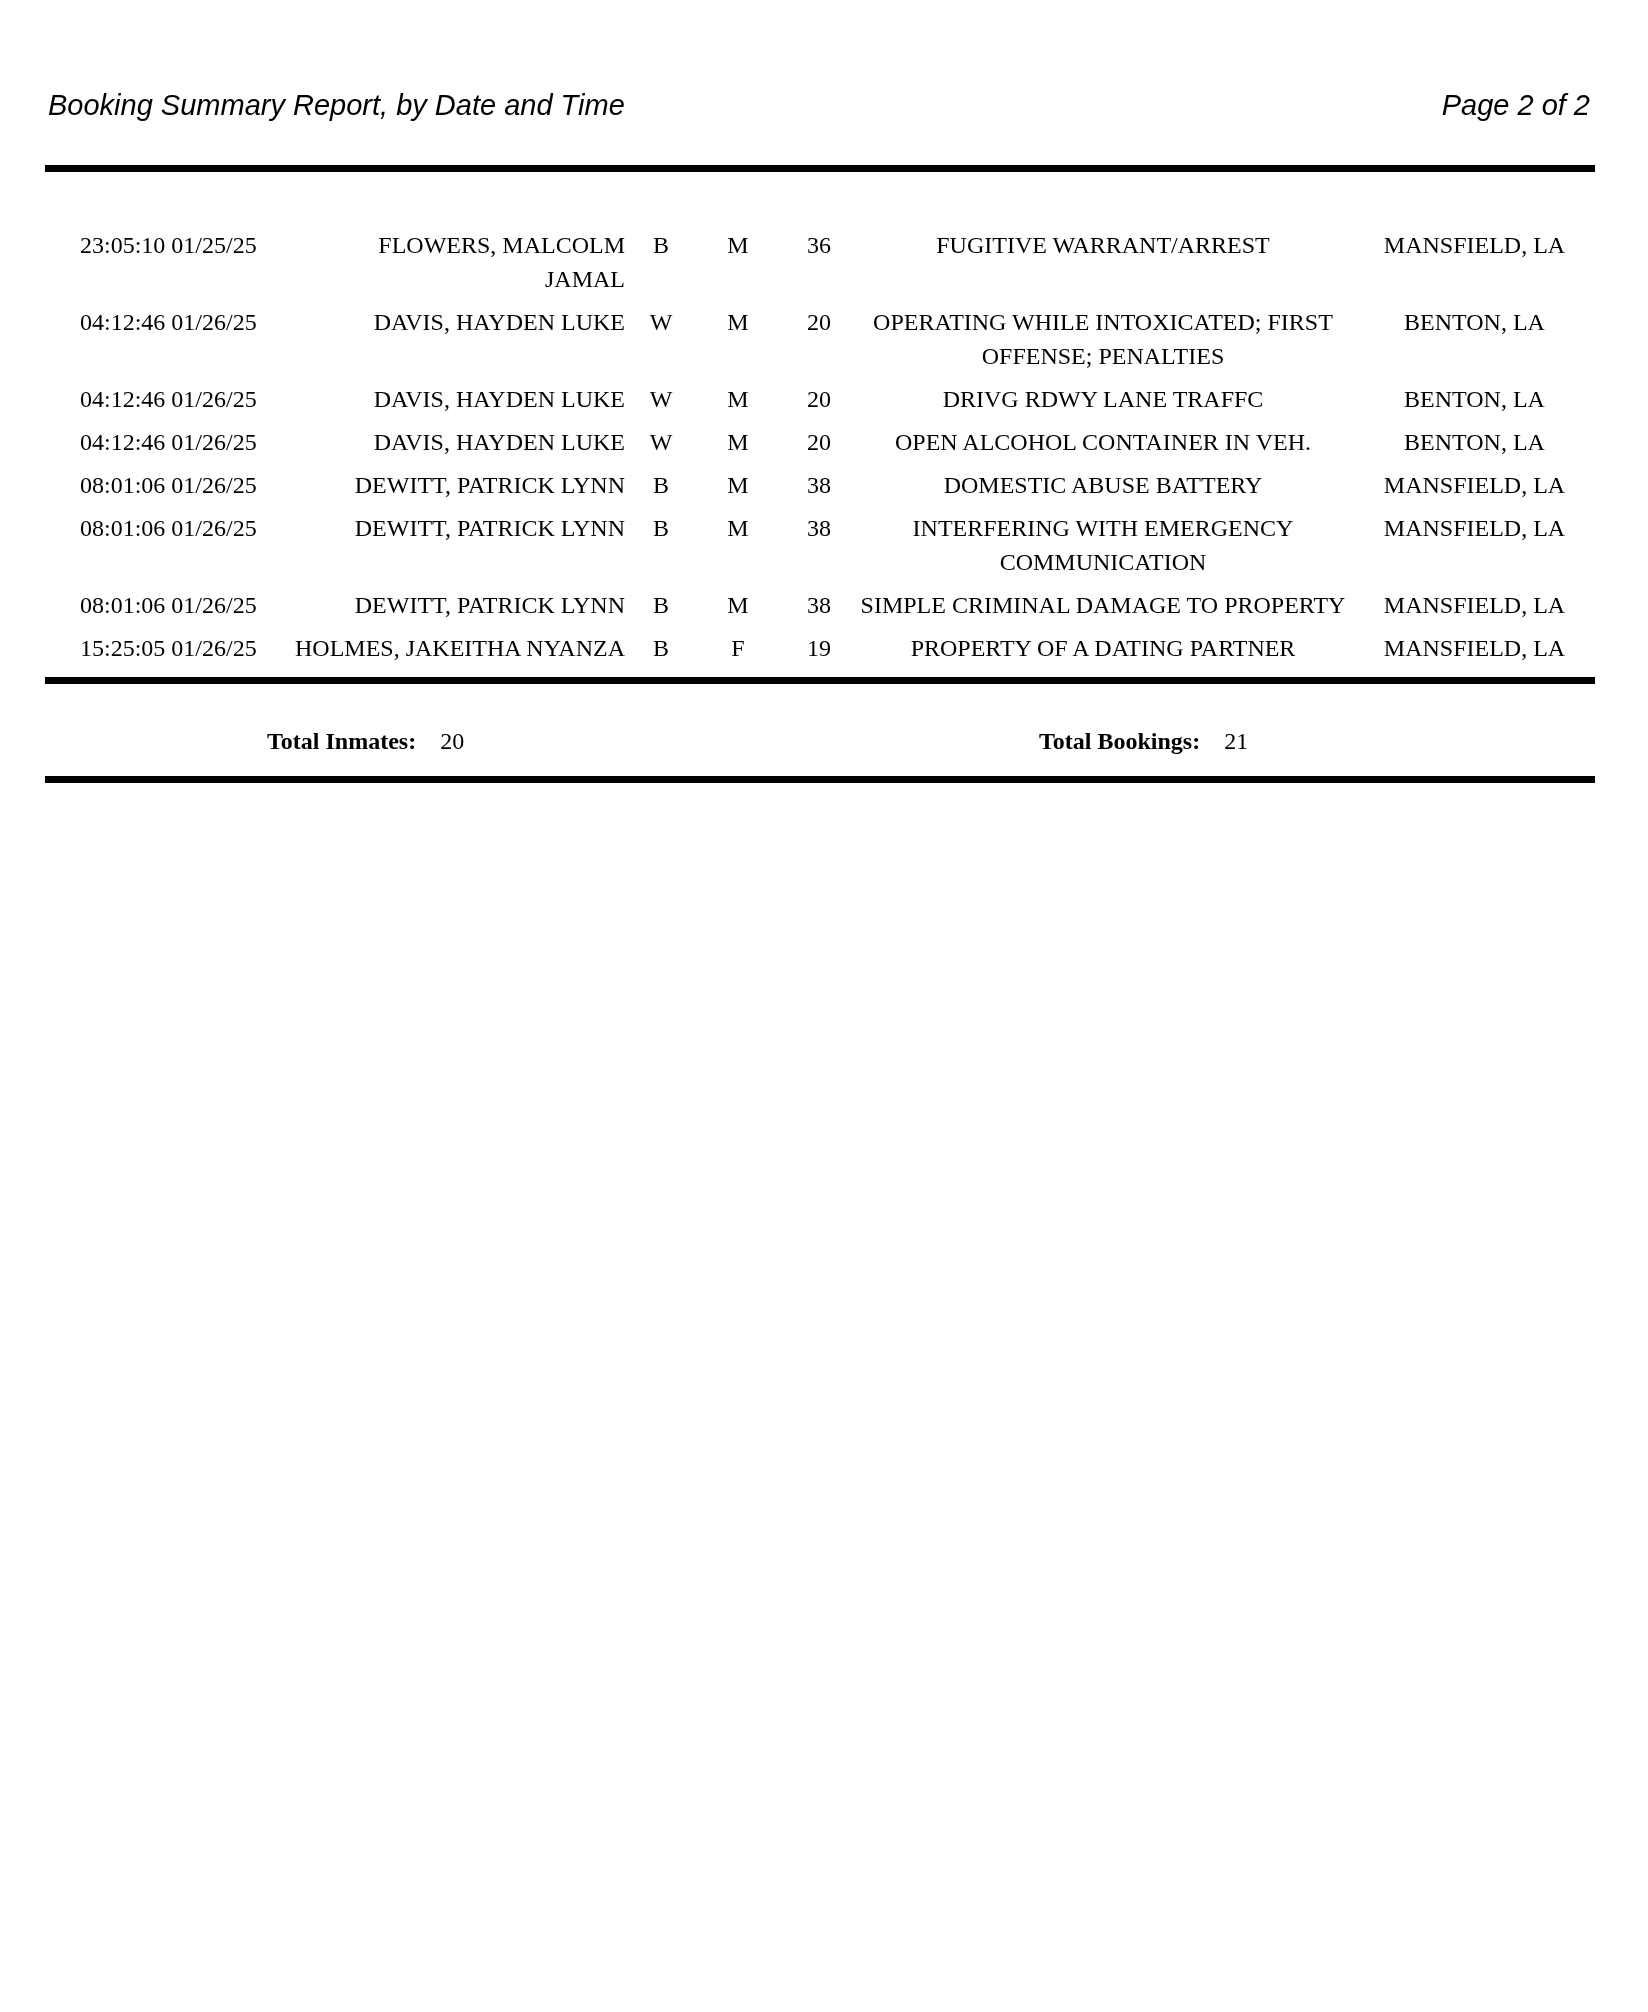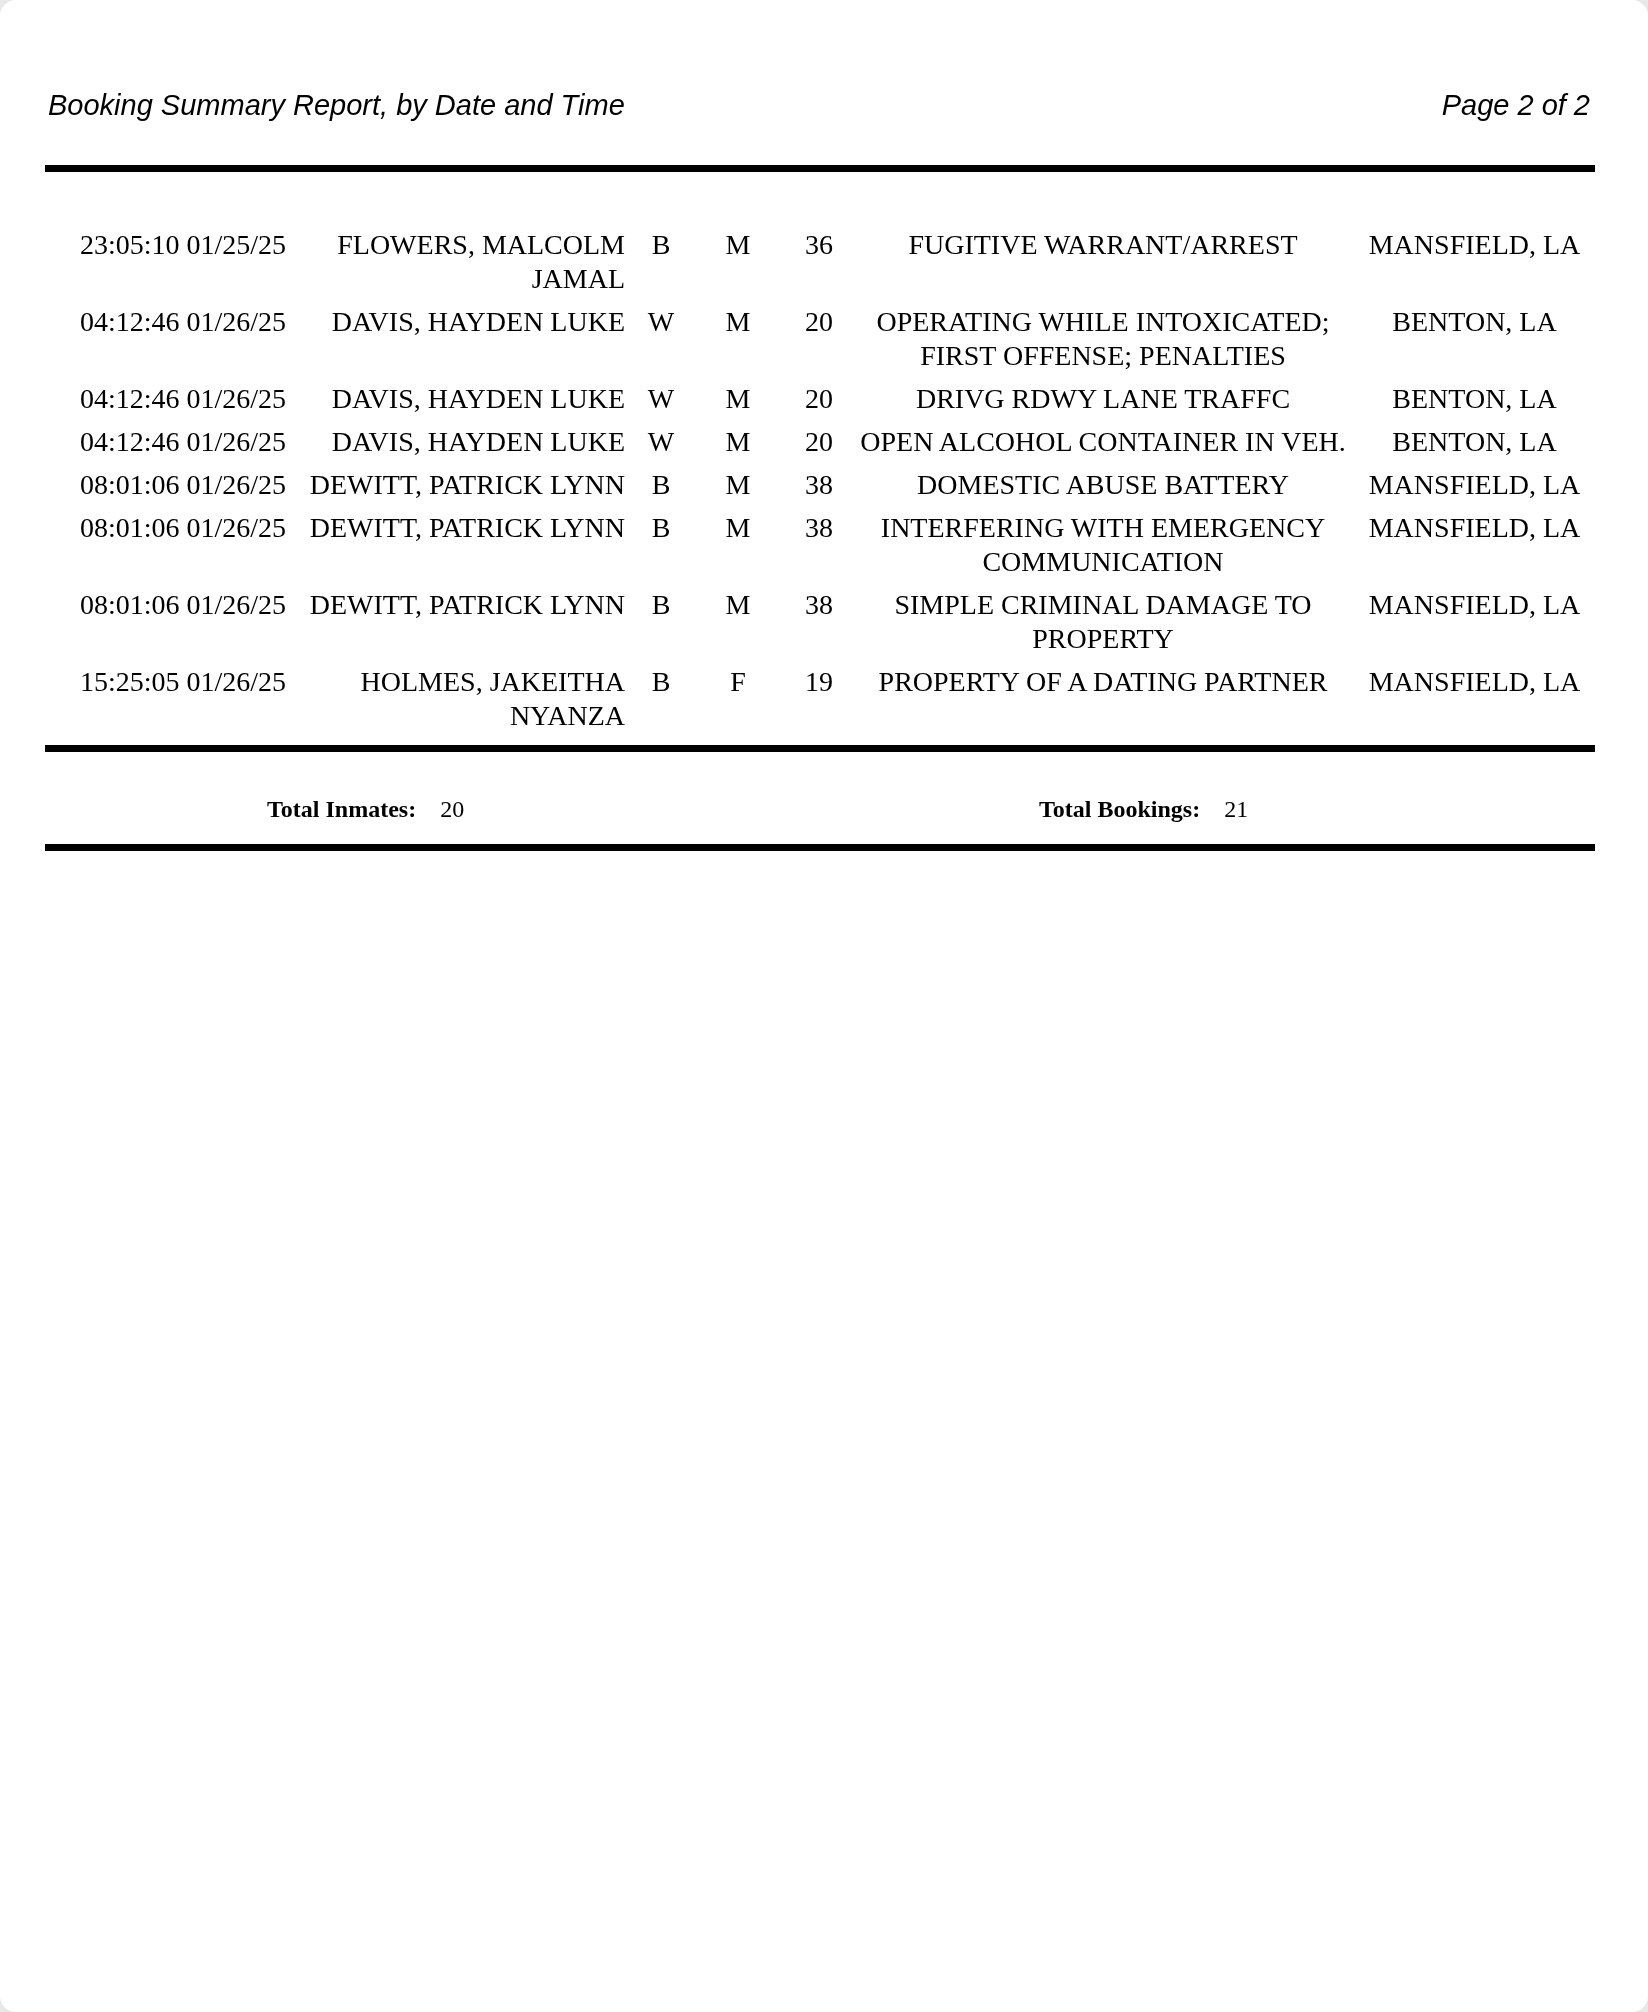--- a/index.html
+++ b/index.html
@@ -4,21 +4,20 @@
 <style>
   html, body { margin: 0; padding: 0; background: #e8e8e8; }
   #page {
     position: relative;
     width: 1648px;
     height: 2012px;
     margin: 0 auto;
     background: #ffffff;
     color: #000000;
     overflow: hidden;
-    border-radius: 16px;
   }
   
   .report-header {
     display: flex;
     justify-content: space-between;
     align-items: baseline;
     padding: 88px 58px 0 48px;
     font-family: "Liberation Sans", sans-serif;
     font-style: italic;
     font-size: 29px;
@@ -31,21 +30,21 @@
     margin-left: 45px;
     width: 1550px;
   }
   .rule-header { margin-top: 43px; }
   .rule-above-totals { margin-top: 12px; }
   .rule-bottom { margin-top: 18px; }
   
   .booking-table {
     margin-top: 56px;
     font-family: "Liberation Serif", serif;
-    font-size: 28px;
+    font-size: 24px;
   }
   .row {
     display: grid;
     grid-template-columns: 213px 332px 72px 82px 80px 488px 255px;
     padding-left: 80px;
     margin-bottom: 9px;
   }
   .cell { line-height: 34px; }
   .cell.time   { text-align: left; }
   .cell.name   { text-align: right; }

